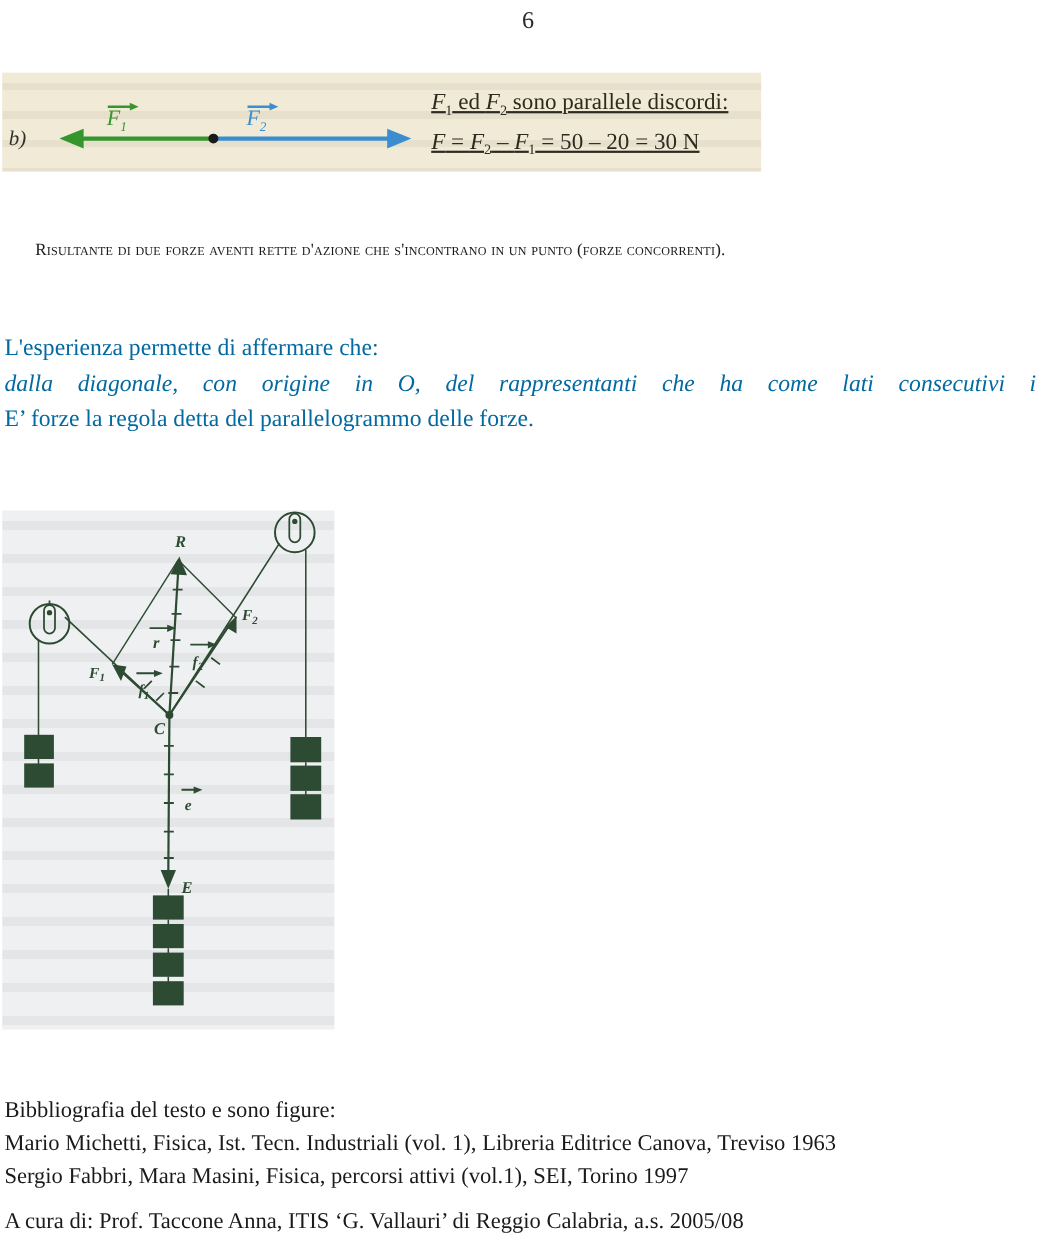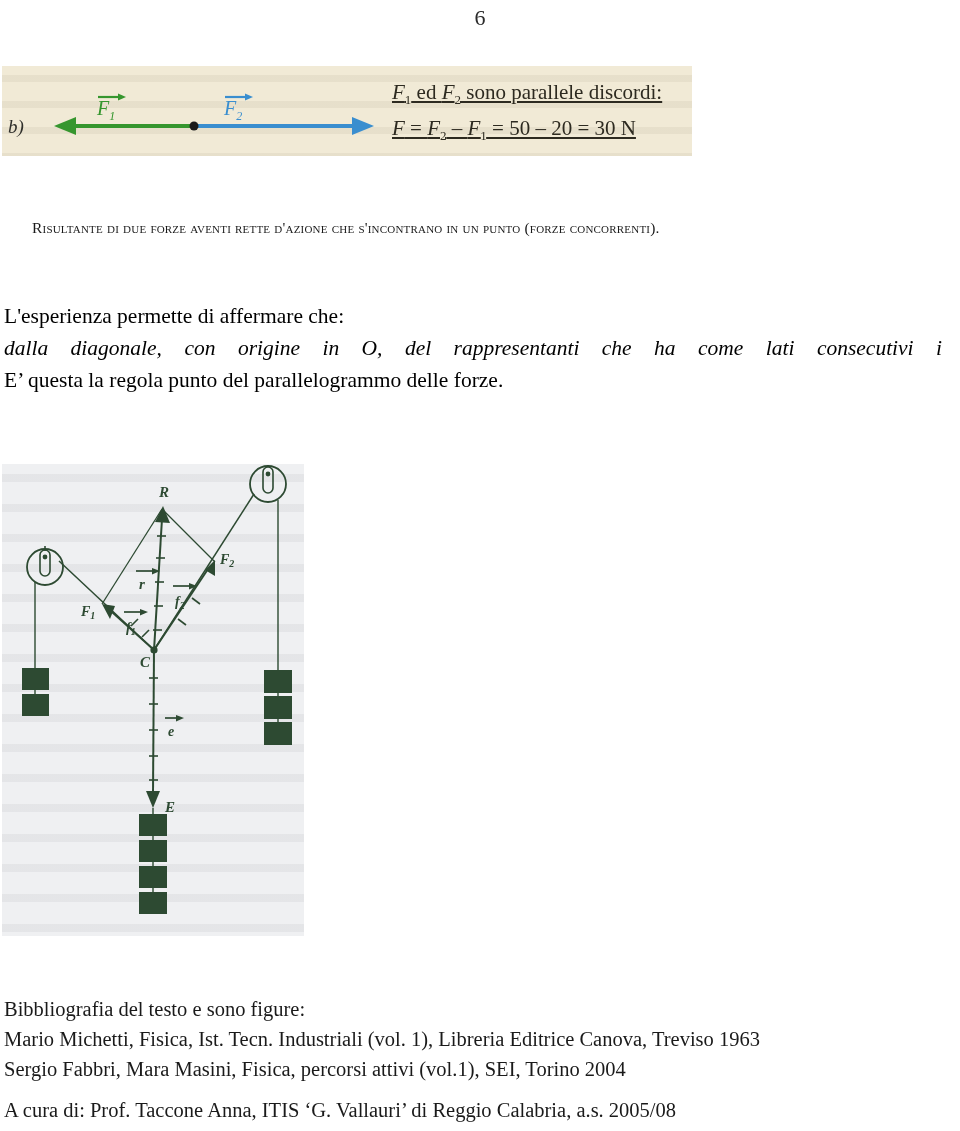--- a/index.html
+++ b/index.html
@@ -104,21 +104,21 @@
   }
 
   
   .body-block {
     position: absolute;
     left: 4px;
     top: 300px;
     width: 938px;
     font-size: 21.5px;
     line-height: 32px;
-    color: #000000;
+    color: #0369a1;
   }
   .body-block .plain { white-space: nowrap; }
   .body-block .ital {
     font-style: italic;
     text-align: justify;
     text-align-last: left;
   }
   .body-block .ital-just {
     font-style: italic;
     text-align: justify;
@@ -219,21 +219,21 @@
       <i><span>F</span></i><span> = </span><i><span>F</span></i><sub>2</sub><span> – </span><i><span>F</span></i><sub>1</sub><span> = 50 – 20 = 30 N</span>
     </div>
   </div>
 </div>
 
 <div class="heading">Risultante di due forze aventi rette d'azione che s'incontrano in un punto (forze concorrenti).</div>
 
 <div class="body-block">
   <div class="plain">L'esperienza permette di affermare che:</div>
   <div class="ital-just">dalla diagonale, con origine in O, del rappresentanti che  ha come lati consecutivi i</div>
-  <div class="plain">E’ questa la regola punto del parallelogrammo delle forze.</div>
+  <div class="plain">E’ forze la regola detta del parallelogrammo delle forze.</div>
 </div>
 
 <div class="fig-p">
   <div class="ghost2"></div>
 
   <svg width="302" height="472" viewBox="0 0 302 472">
     <defs>
       <style>
         .ink   { stroke: #2d4a32; fill: none; }
         .inkf  { fill: #2d4a32; stroke: none; }
@@ -351,16 +351,16 @@
       <rect x="137" y="402" width="28" height="22" class="inkf"></rect>
       <line x1="151" y1="424" x2="151" y2="430" class="ink" stroke-width="1.4"></line>
       <rect x="137" y="428" width="28" height="22" class="inkf"></rect>
     </g>
   </svg>
 </div>
 
 <div class="biblio">
   <div class="ln">Bibbliografia del testo e sono figure:</div>
   <div class="ln">Mario Michetti, Fisica, Ist. Tecn. Industriali (vol. 1), Libreria Editrice Canova, Treviso 1963</div>
-  <div class="ln">Sergio Fabbri, Mara Masini, Fisica, percorsi attivi (vol.1), SEI, Torino 2004</div>
+  <div class="ln">Sergio Fabbri, Mara Masini, Fisica, percorsi attivi (vol.1), SEI, Torino 1997</div>
 </div>
 
 <div class="credit">A cura di: Prof. Taccone Anna, ITIS ‘G. Vallauri’ di Reggio Calabria, a.s. 2005/08</div>
 
 </body></html>

